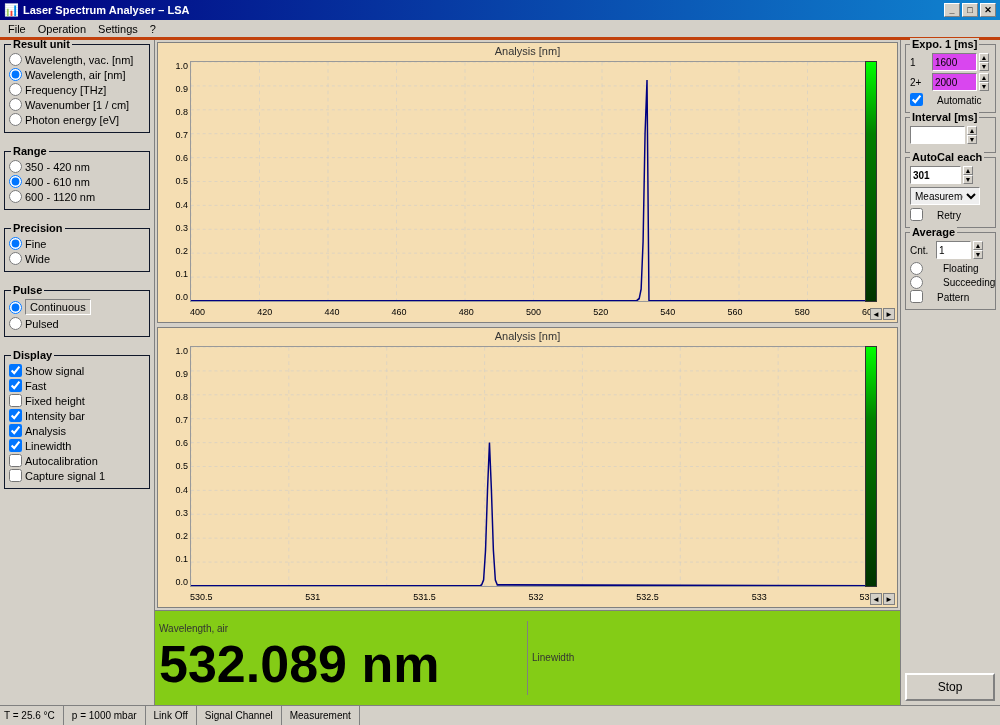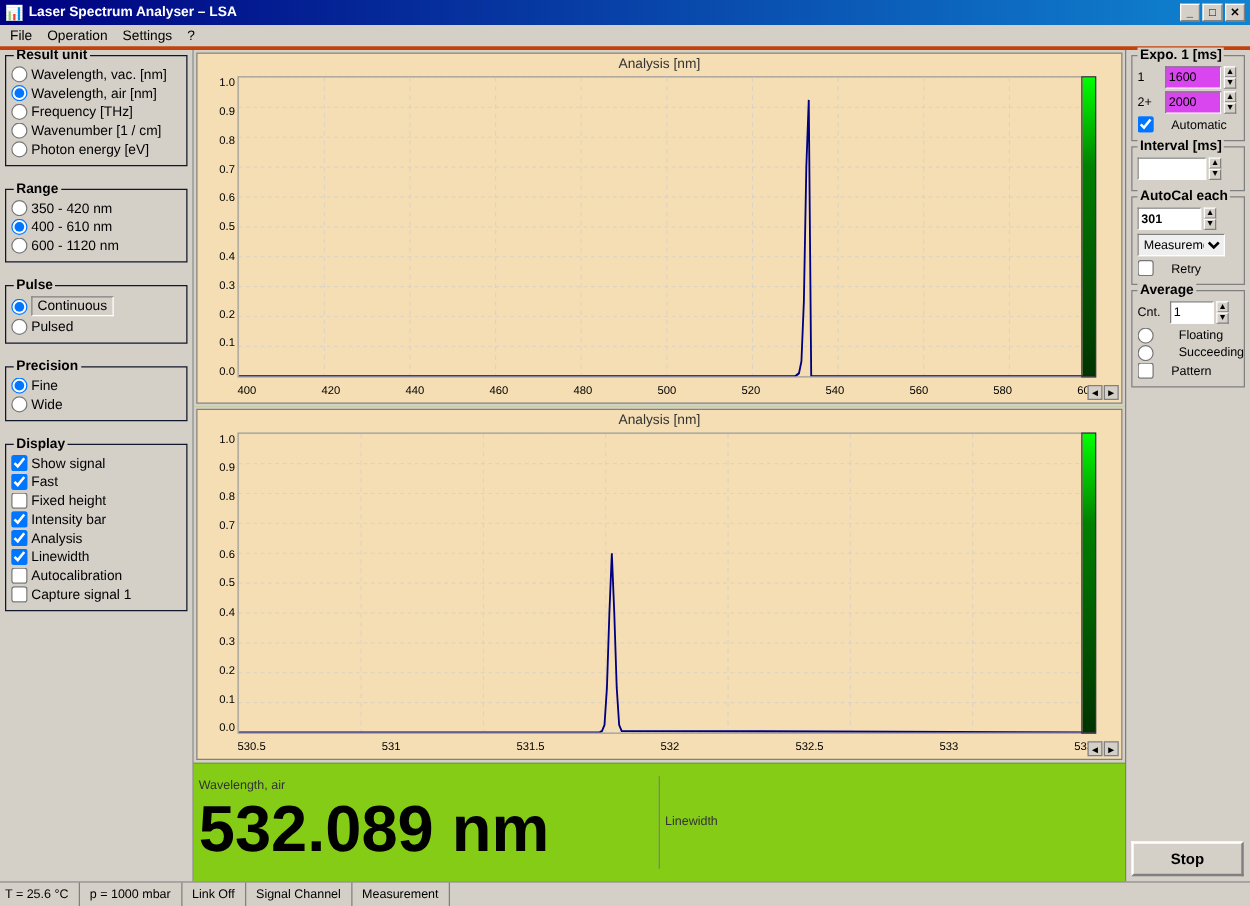--- a/index.html
+++ b/index.html
@@ -310,21 +310,21 @@
       font-size: 10px;
       margin-bottom: 1px;
     }
     .stop-btn {
       width: 90px;
       height: 28px;
       background: #d4d0c8;
       border: 2px solid;
       border-color: #fff #808080 #808080 #fff;
       font-size: 12px;
-      font-weight: bold;
+      font-weight: normal;
       cursor: pointer;
       margin-top: auto;
       display: flex;
       align-items: center;
       justify-content: center;
     }
     
     .status-bar {
       height: 20px;
       background: #d4d0c8;
@@ -431,43 +431,43 @@
           <span>400 - 610 nm</span>
         </label>
         <label class="radio-item">
           <input type="radio" name="range" style="">
           <span>600 - 1120 nm</span>
         </label>
       </div>
     </div>
 
     <div class="group-box">
+      <span class="group-label">Precision</span>
+      <div class="group-content">
+        <label class="radio-item">
+          <input type="radio" name="precision" checked="" style="">
+          <span>Fine</span>
+        </label>
+        <label class="radio-item">
+          <input type="radio" name="precision" style="">
+          <span>Wide</span>
+        </label>
+      </div>
+    </div>
+
+    <div class="group-box">
       <span class="group-label">Pulse</span>
       <div class="group-content">
         <label class="radio-item">
           <input type="radio" name="pulse" checked="" style="">
           <span class="continuous-btn">Continuous</span>
         </label>
         <label class="radio-item">
           <input type="radio" name="pulse" style="">
           <span>Pulsed</span>
-        </label>
-      </div>
-    </div>
-
-    <div class="group-box">
-      <span class="group-label">Precision</span>
-      <div class="group-content">
-        <label class="radio-item">
-          <input type="radio" name="precision" checked="" style="">
-          <span>Fine</span>
-        </label>
-        <label class="radio-item">
-          <input type="radio" name="precision" style="">
-          <span>Wide</span>
         </label>
       </div>
     </div>
 
     <div class="group-box">
       <span class="group-label">Display</span>
       <div class="group-content">
         <label class="check-item">
           <input type="checkbox" checked="" style="">
           <span>Show signal</span>

